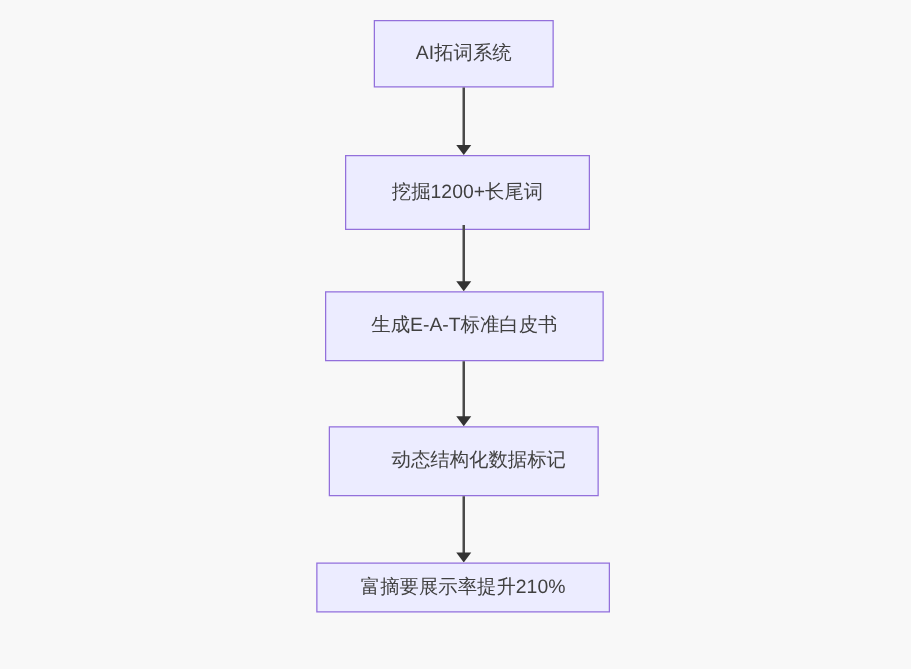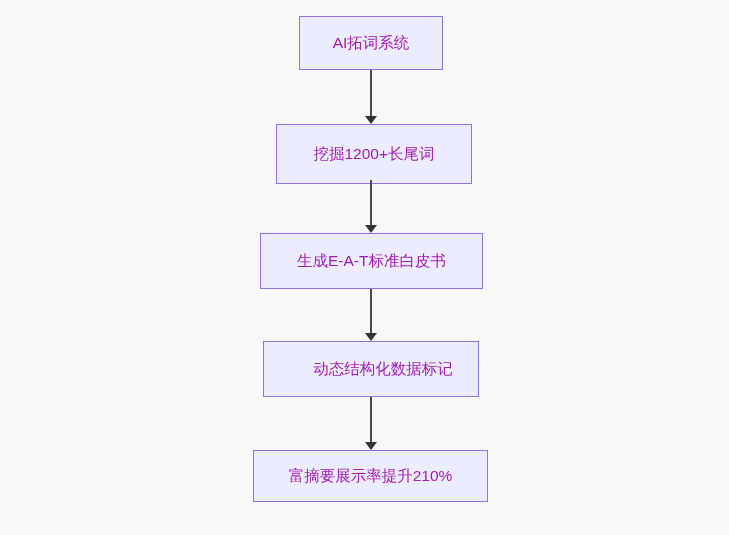--- a/index.html
+++ b/index.html
@@ -13,34 +13,34 @@
     width: 729px;
     height: 535px;
     background: #f8f8f8;
     overflow: hidden;
   }
   .node {
     position: absolute;
     box-sizing: border-box;
     background: #ECECFF;
     border: 1.5px solid #9370DB;
-    color: #a21caf;
+    color: #404040;
     font-size: 15.5px;
     line-height: 1;
     display: flex;
     align-items: center;
     justify-content: center;
     text-align: center;
     white-space: nowrap;
   }
   .n1 { left: 299px; top: 16px;  width: 144px; height: 54px; }
   .n2 { left: 276px; top: 124px; width: 196px; height: 60px; }
   .n3 { left: 260px; top: 233px; width: 223px; height: 56px; }
   .n4 { left: 263px; top: 341px; width: 216px; height: 56px; padding-left: 24px; }
-  .n5 { left: 253px; top: 450px; width: 235px; height: 52px; }
+  .n5 { left: 253px; top: 450px; width: 235px; height: 40px; }
   .edge {
     position: absolute;
     width: 12px;
     left: 365px;
   }
   .e1 { top: 70px;  height: 54px; }
   .e2 { top: 180px; height: 53px; }
   .e3 { top: 289px; height: 52px; }
   .e4 { top: 397px; height: 53px; }
   .edge .stem {

